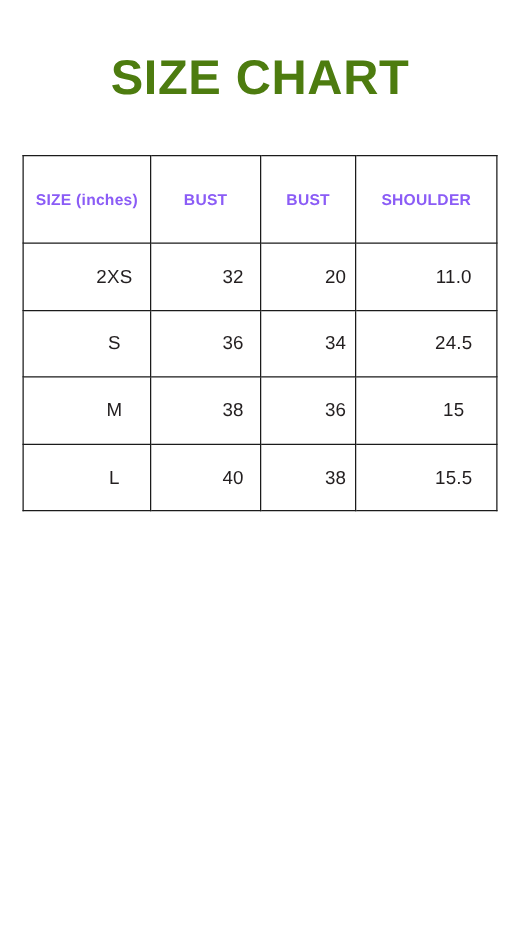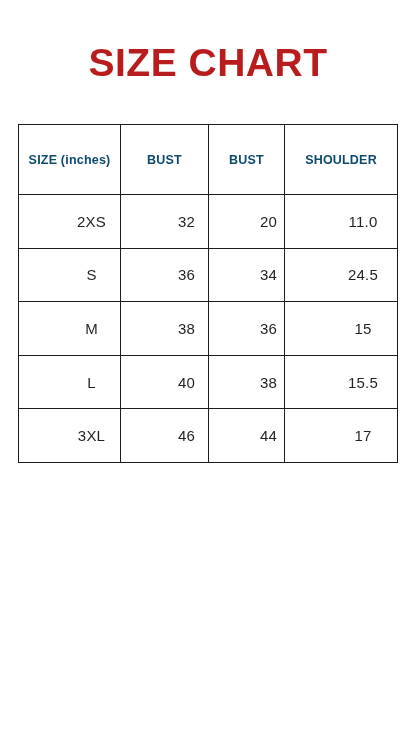--- a/index.html
+++ b/index.html
@@ -18,21 +18,21 @@
   
   .page-title {
     position: absolute;
     left: 0;
     top: 40px;
     width: 416px;
     text-align: center;
     font-size: 39px;
     font-weight: bold;
     letter-spacing: 0.5px;
-    color: #b91c1c;
+    color: #4d7c0f;
     line-height: 46px;
     white-space: nowrap;
   }
 
   
   .chart-wrap {
     position: absolute;
     left: 18px;
     top: 124px;
     width: 379px;
@@ -49,21 +49,21 @@
     text-align: center;
     vertical-align: middle;
     padding: 0;
     background: #ffffff;
   }
   table.size-chart th {
     height: 69px;
     font-size: 12.5px;
     font-weight: bold;
     letter-spacing: 0.2px;
-    color: #0c4a6e;
+    color: #8b5cf6;
     white-space: nowrap;
     margin-left: 47px;
   }
   table.size-chart td {
     height: 52.6px;
     font-size: 15px;
     font-weight: normal;
     color: #231f20;
     letter-spacing: 0.2px;
     padding-left: 44px;
@@ -114,21 +114,15 @@
         <td>38</td>
         <td>36</td>
         <td>15</td>
       </tr>
       <tr>
         <td>L</td>
         <td>40</td>
         <td>38</td>
         <td>15.5</td>
       </tr>
-      <tr>
-        <td>3XL</td>
-        <td>46</td>
-        <td>44</td>
-        <td>17</td>
-      </tr>
     </tbody>
   </table>
 </div>
 
 </body></html>

